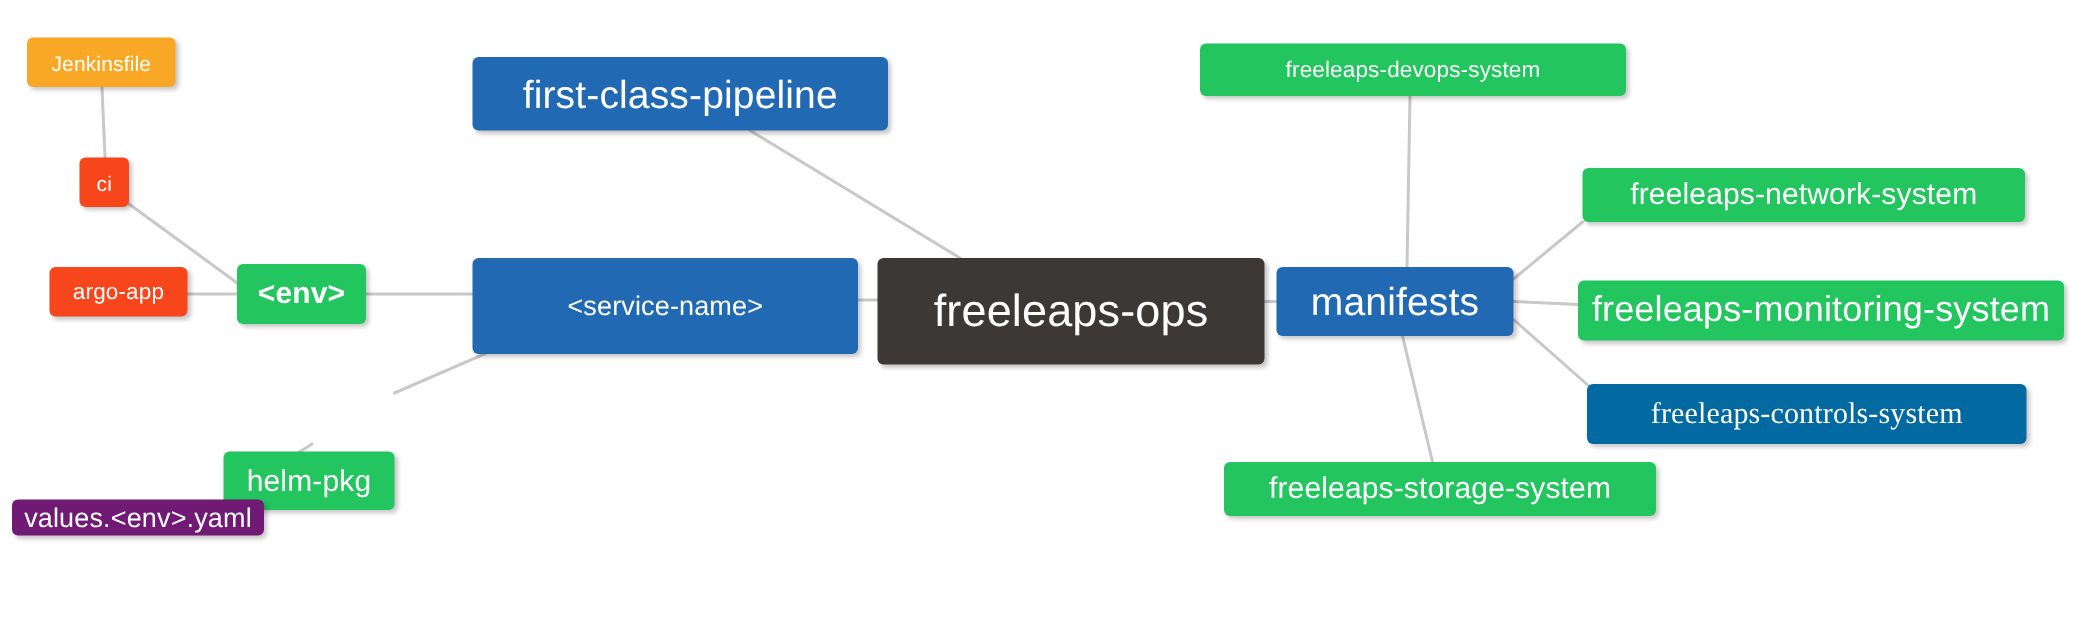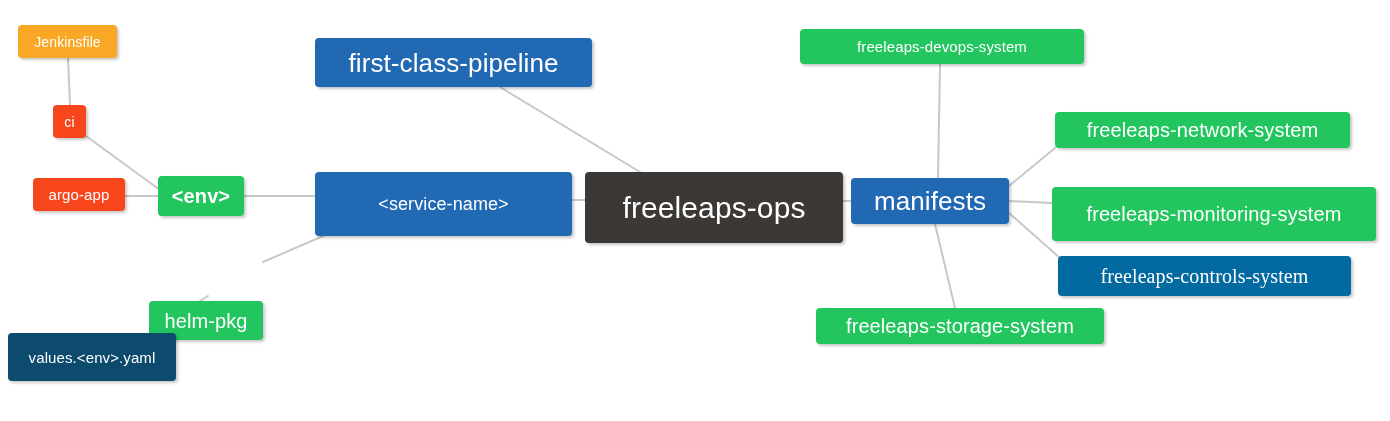--- a/index.html
+++ b/index.html
@@ -59,24 +59,24 @@
       <line x1="1009" y1="201" x2="1052" y2="203" stroke="#c8c8c8" stroke-width="2" stroke-linecap="round"></line>
       <line x1="1009" y1="213" x2="1060" y2="258" stroke="#c8c8c8" stroke-width="2" stroke-linecap="round"></line>
       <line x1="935" y1="224" x2="955" y2="308" stroke="#c8c8c8" stroke-width="2" stroke-linecap="round"></line>
     </svg>
   <div id="nodes">
       <div class="node" style="left: 18px; top: 25px; width: 99px; height: 33px; background: rgb(249, 168, 37); font-size: 14px;">Jenkinsfile</div>
       <div class="node" style="left: 53px; top: 105px; width: 33px; height: 33px; background: rgb(248, 70, 28); font-size: 14px;">ci</div>
       <div class="node" style="left: 33px; top: 178px; width: 92px; height: 33px; background: rgb(248, 70, 28); font-size: 15px;">argo-app</div>
       <div class="node" style="left: 158px; top: 176px; width: 86px; height: 40px; background: rgb(34, 197, 94); font-size: 20px; font-weight: bold;">&lt;env&gt;</div>
       <div class="node" style="left: 149px; top: 257px; width: 114px; height: 39px; background: rgb(34, 197, 94); font-size: 20px; margin-top: 44px;">helm-pkg</div>
-      <div class="node" style="left: 8px; top: 333px; width: 168px; height: 48px; background: #0c4a6e; font-size: 15px;">values.&lt;env&gt;.yaml</div>
+      <div class="node" style="left: 8px; top: 333px; width: 168px; height: 24px; background: #701a75; font-size: 18px;">values.&lt;env&gt;.yaml</div>
       <div class="node" style="left: 315px; top: 38px; width: 277px; height: 49px; background: rgb(34, 105, 179); font-size: 26px;">first-class-pipeline</div>
       <div class="node" style="left: 315px; top: 172px; width: 257px; height: 64px; background: rgb(34, 105, 179); font-size: 18px;">&lt;service-name&gt;</div>
       <div class="node" style="left: 585px; top: 172px; width: 258px; height: 71px; background: rgb(60, 56, 53); font-size: 30px;">freeleaps-ops</div>
       <div class="node" style="left: 851px; top: 178px; width: 158px; height: 46px; background: rgb(34, 105, 179); font-size: 26px;">manifests</div>
       <div class="node" style="left: 800px; top: 29px; width: 284px; height: 35px; background: rgb(34, 197, 94); font-size: 15px;">freeleaps-devops-system</div>
       <div class="node" style="left: 1055px; top: 112px; width: 295px; height: 36px; background: rgb(34, 197, 94); font-size: 20px;">freeleaps-network-system</div>
-      <div class="node" style="left: 1052px; top: 187px; width: 324px; height: 54px; background: rgb(34, 197, 94); font-size: 20px;">freeleaps-monitoring-system</div>
+      <div class="node" style="left: 1052px; top: 187px; width: 324px; height: 40px; background: rgb(34, 197, 94); font-size: 24px;">freeleaps-monitoring-system</div>
       <div class="node" style="left: 1058px; top: 256px; width: 293px; height: 40px; background: #0369a1; font-size: 20px; font-family: Liberation Serif, serif;">freeleaps-controls-system</div>
       <div class="node" style="left: 816px; top: 308px; width: 288px; height: 36px; background: rgb(34, 197, 94); font-size: 20px;">freeleaps-storage-system</div>
     </div>
 </div>
 
 </body></html>

